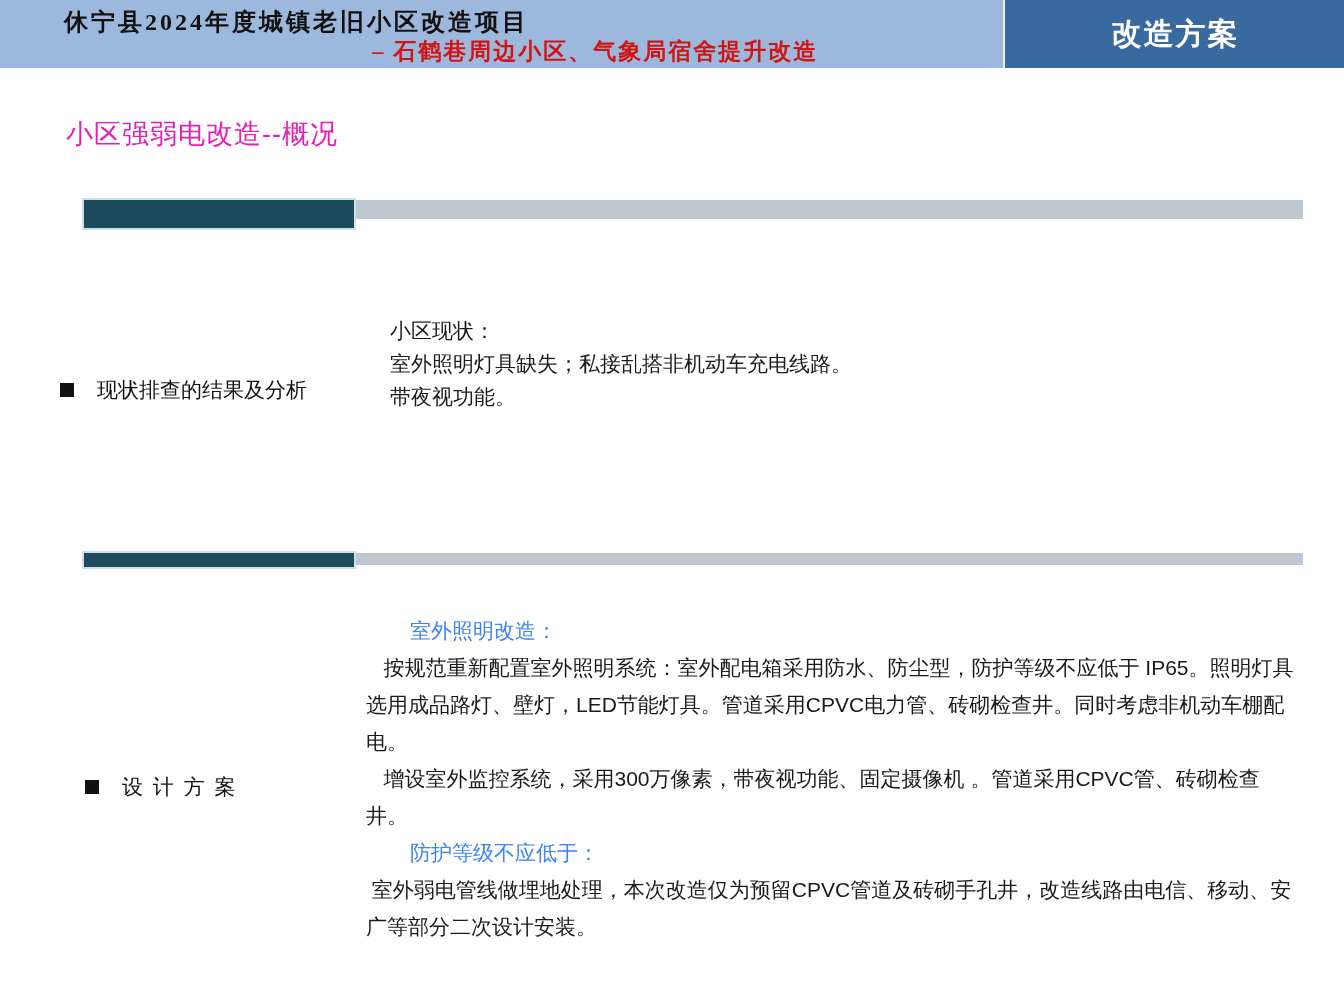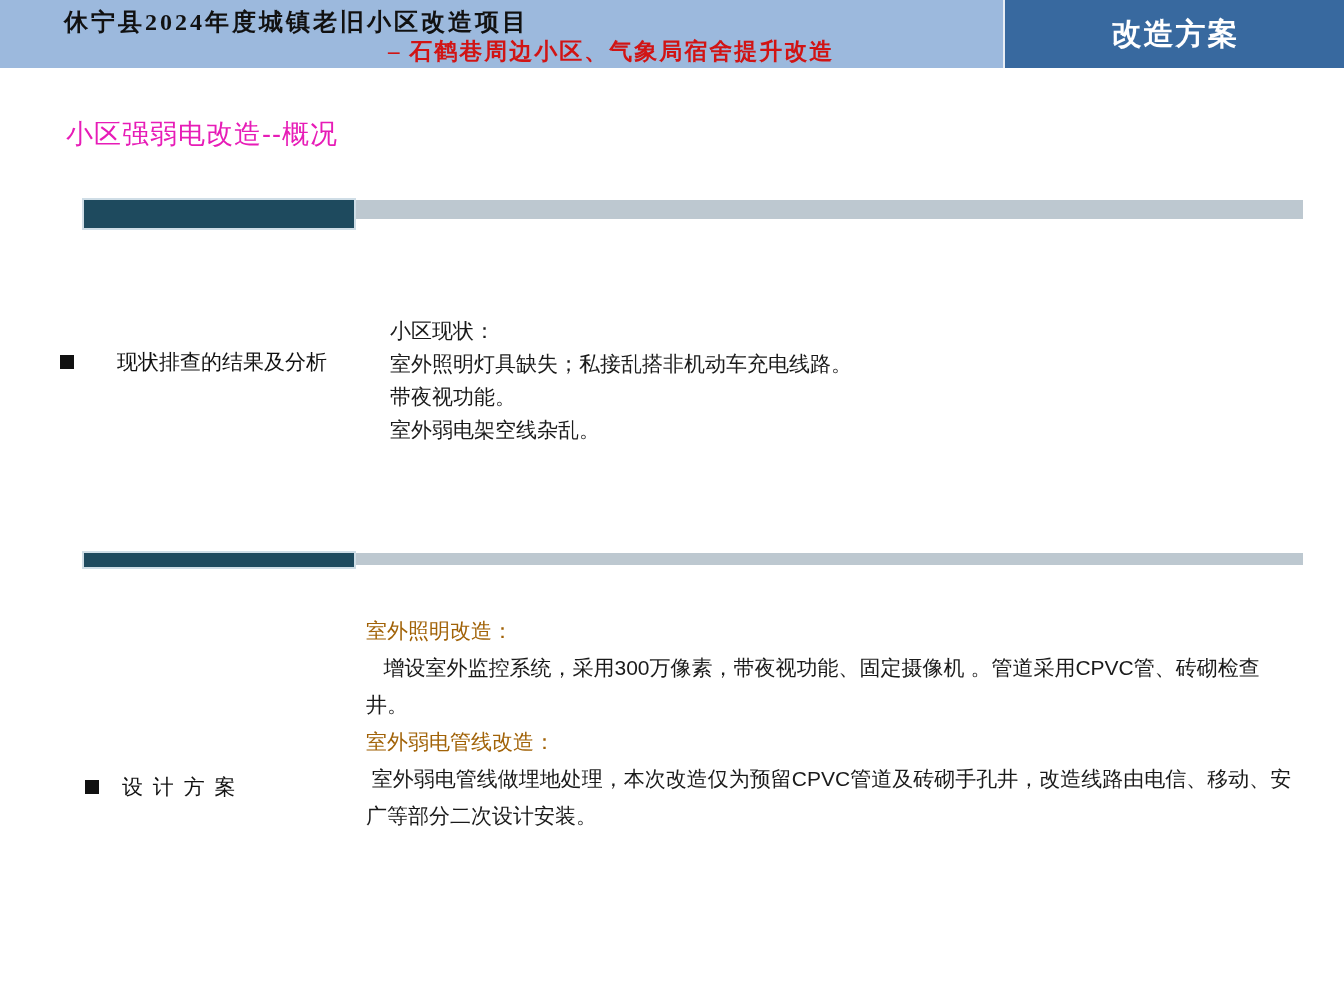--- a/index.html
+++ b/index.html
@@ -19,21 +19,21 @@
   .header-title{
     position:absolute;left:64px;top:6px;
     font-family:"Liberation Serif","DejaVu Serif",serif;
     font-weight:bold;font-size:24px;color:#111111;
     letter-spacing:3px;white-space:nowrap;
   }
   .header-subtitle{
     position:absolute;left:372px;top:36px;
     font-family:"Liberation Serif","DejaVu Serif",serif;
     font-weight:bold;font-size:23px;color:#d11414;
-    letter-spacing:2px;white-space:nowrap;margin-left:16px;
+    letter-spacing:2px;white-space:nowrap;
   }
   .header-right{
     position:absolute;left:1003px;top:0;width:341px;height:68px;
     background:#38699f;border-left:2px solid #e8eef5;
     display:flex;align-items:center;justify-content:center;
   }
   .header-tab-label{
     color:#ffffff;font-weight:bold;font-size:30px;letter-spacing:2px;
   }
   
@@ -47,39 +47,39 @@
   .bar-gray{position:absolute;background:#bdc8d0;}
   .bar1-teal{left:82px;top:198px;width:274px;height:32px;}
   .bar1-gray{left:356px;top:200px;width:947px;height:19px;}
   .bar2-teal{left:82px;top:551px;width:274px;height:18px;}
   .bar2-gray{left:356px;top:553px;width:947px;height:12px;}
   
   .section-label-row{
     position:absolute;display:flex;align-items:center;
     font-size:21px;color:#111111;white-space:nowrap;
   }
-  .sec1-label-row{left:60px;top:348px;gap:20px;}
+  .sec1-label-row{left:60px;top:376px;}
   .sec2-label-row{left:85px;top:773px;letter-spacing:2px;text-align:right;}
   .bullet-square{
     width:14px;height:14px;background:#111111;
     display:inline-block;margin-right:23px;flex:0 0 auto;
   }
   
   .sec1-text{
     position:absolute;left:390px;top:314px;width:600px;
     font-size:21px;line-height:33px;color:#1a1a1a;
   }
   .sec1-text div{white-space:pre-wrap;}
   
   .sec2-text{
     position:absolute;left:366px;top:612px;width:934px;
     font-size:21px;line-height:37px;color:#1a1a1a;
   }
   .plan-heading{
-    color:#a16207;white-space:nowrap;
+    color:#3b82f6;white-space:nowrap;margin-left:44px;
   }
   .plan-body{white-space:pre-wrap;}
 </style>
 </head>
 <body>
 
 <div class="slide">
 
   <div class="header-left">
     <div class="header-title">休宁县2024年度城镇老旧小区改造项目</div>
@@ -95,30 +95,30 @@
   <div class="bar-gray bar1-gray"></div>
 
   <div class="section-label-row sec1-label-row">
     <span class="bullet-square"></span>
     <span>现状排查的结果及分析</span>
   </div>
   <div class="sec1-text">
     <div>小区现状：</div>
     <div>室外照明灯具缺失；私接乱搭非机动车充电线路。</div>
     <div>带夜视功能。</div>
-    <div>室外弱电架空线杂乱。</div>
   </div>
 
   <div class="bar-teal bar2-teal"></div>
   <div class="bar-gray bar2-gray"></div>
 
   <div class="section-label-row sec2-label-row">
     <span class="bullet-square"></span>
     <span>设 计 方 案</span>
   </div>
   <div class="sec2-text">
     <div class="plan-heading">室外照明改造：</div>
+    <div class="plan-body">   按规范重新配置室外照明系统：室外配电箱采用防水、防尘型，防护等级不应低于 IP65。照明灯具选用成品路灯、壁灯，LED节能灯具。管道采用CPVC电力管、砖砌检查井。同时考虑非机动车棚配电。</div>
     <div class="plan-body">   增设室外监控系统，采用300万像素，带夜视功能、固定摄像机 。管道采用CPVC管、砖砌检查井。</div>
-    <div class="plan-heading">室外弱电管线改造：</div>
+    <div class="plan-heading">防护等级不应低于：</div>
     <div class="plan-body"> 室外弱电管线做埋地处理，本次改造仅为预留CPVC管道及砖砌手孔井，改造线路由电信、移动、安广等部分二次设计安装。</div>
   </div>
 
 </div>
 
 </body></html>

